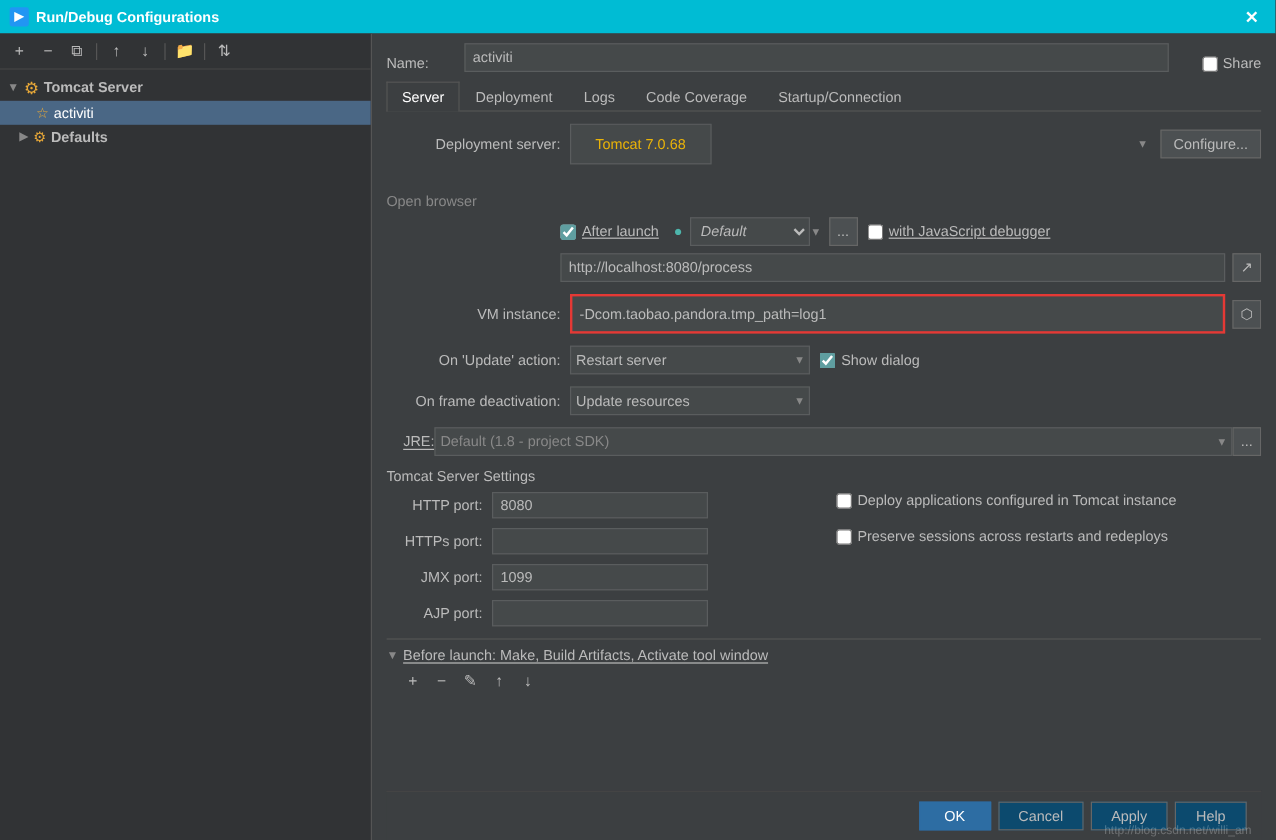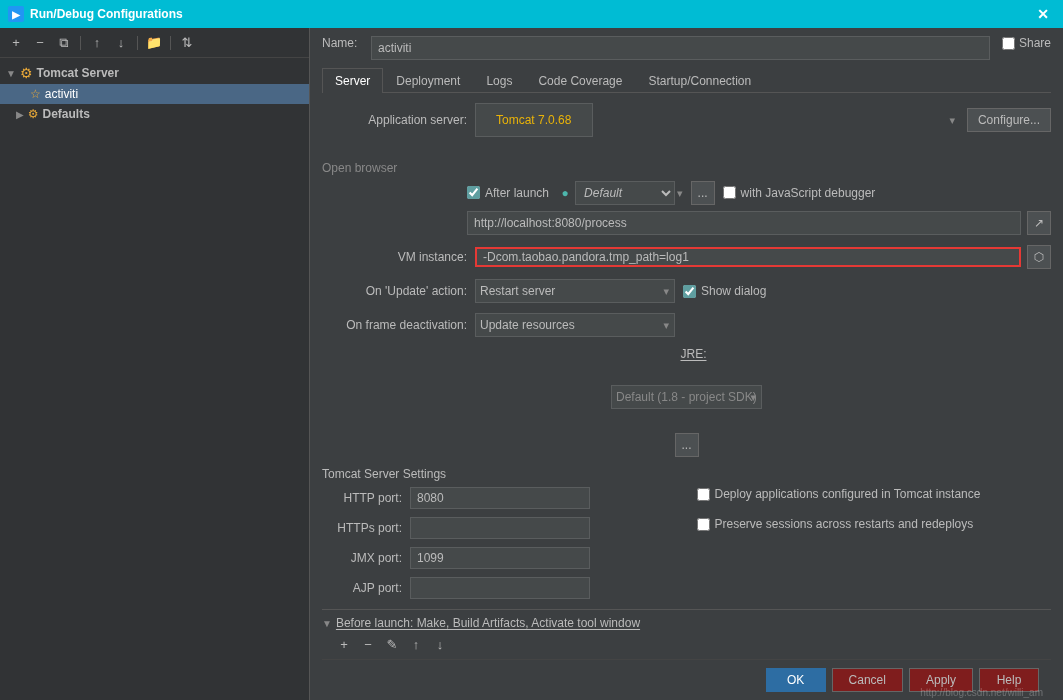--- a/index.html
+++ b/index.html
@@ -132,23 +132,23 @@
       flex: 1;
       display: flex;
       flex-direction: column;
       background: #3c3f41;
       padding: 8px 12px 0 12px;
     }
 
     
     .name-row {
       display: flex;
-      align-items: flex-start;
+      align-items: flex-end;
       margin-bottom: 8px;
-      gap: 4px;
+      gap: 20px;
     }
     .name-label {
       color: #bbbbbb;
       font-size: 12px;
       min-width: 45px;
     }
     .name-input {
       flex: 1;
       background: #45494a;
       border: 1px solid #5a5d5e;
@@ -265,22 +265,24 @@
     }
     .open-browser-row {
       display: flex;
       align-items: center;
       margin-bottom: 6px;
       margin-left: 145px;
       gap: 8px;
     }
     .check-label {
       display: flex;
+      align-items: center;
       gap: 5px;
       font-size: 12px;
+      text-decoration: underline;
     }
     .cb {
       width: 13px; height: 13px;
       accent-color: #5f9ea0;
     }
     .dropdown-small {
       background: #45494a;
       border: 1px solid #5a5d5e;
       color: #bbbbbb;
       font-size: 12px;
@@ -349,21 +351,21 @@
       margin-bottom: 10px;
       gap: 8px;
     }
     .vm-input {
       flex: 1;
       background: #45494a;
       border: 2px solid #e53935;
       color: #bbbbbb;
       padding: 2px 6px;
       font-size: 12px;
-      height: 20px;
+      height: 33px;
       outline: none;
     }
     .vm-expand-btn {
       background: #4c5052;
       border: 1px solid #666;
       color: #bbbbbb;
       width: 24px; height: 24px;
       font-size: 12px;
       cursor: pointer;
       display: flex; align-items: center; justify-content: center;
@@ -411,22 +413,21 @@
       gap: 5px;
       font-size: 12px;
       color: #bbbbbb;
     }
 
     
     .jre-row {
       display: flex;
       align-items: center;
       margin-bottom: 10px;
-      gap: 24px;
-      flex-direction: column;
+      gap: 0;
     }
     .jre-dropdown-wrap {
       position: relative;
       flex: 1;
     }
     .jre-dropdown-wrap::after {
       content: '▾';
       position: absolute;
       right: 6px;
       top: 50%;
@@ -541,21 +542,21 @@
     .bottom-bar {
       display: flex;
       justify-content: flex-end;
       align-items: center;
       padding: 8px 12px;
       gap: 6px;
       border-top: 1px solid #444;
       background: #3c3f41;
     }
     .action-btn {
-      background: #7f1d1d;
+      background: #0c4a6e;
       border: 1px solid #666;
       color: #bbbbbb;
       padding: 4px 16px;
       font-size: 12px;
       cursor: pointer;
       min-width: 60px;
     }
     .action-btn.primary {
       background: #2d6da3;
       border-color: #2d6da3;
@@ -641,21 +642,21 @@
       <div class="tab active">Server</div>
       <div class="tab">Deployment</div>
       <div class="tab">Logs</div>
       <div class="tab">Code Coverage</div>
       <div class="tab">Startup/Connection</div>
     </div>
 
     <div class="form-area">
 
       <div class="form-row">
-        <span class="form-label">Application server:</span>
+        <span class="form-label">Deployment server:</span>
         <div class="app-server-row form-control">
           <div class="dropdown-wide-wrap">
             <select class="dropdown-wide">
               <option>Tomcat 7.0.68</option>
             </select>
           </div>
           <button class="configure-btn">Configure...</button>
         </div>
       </div>
 

